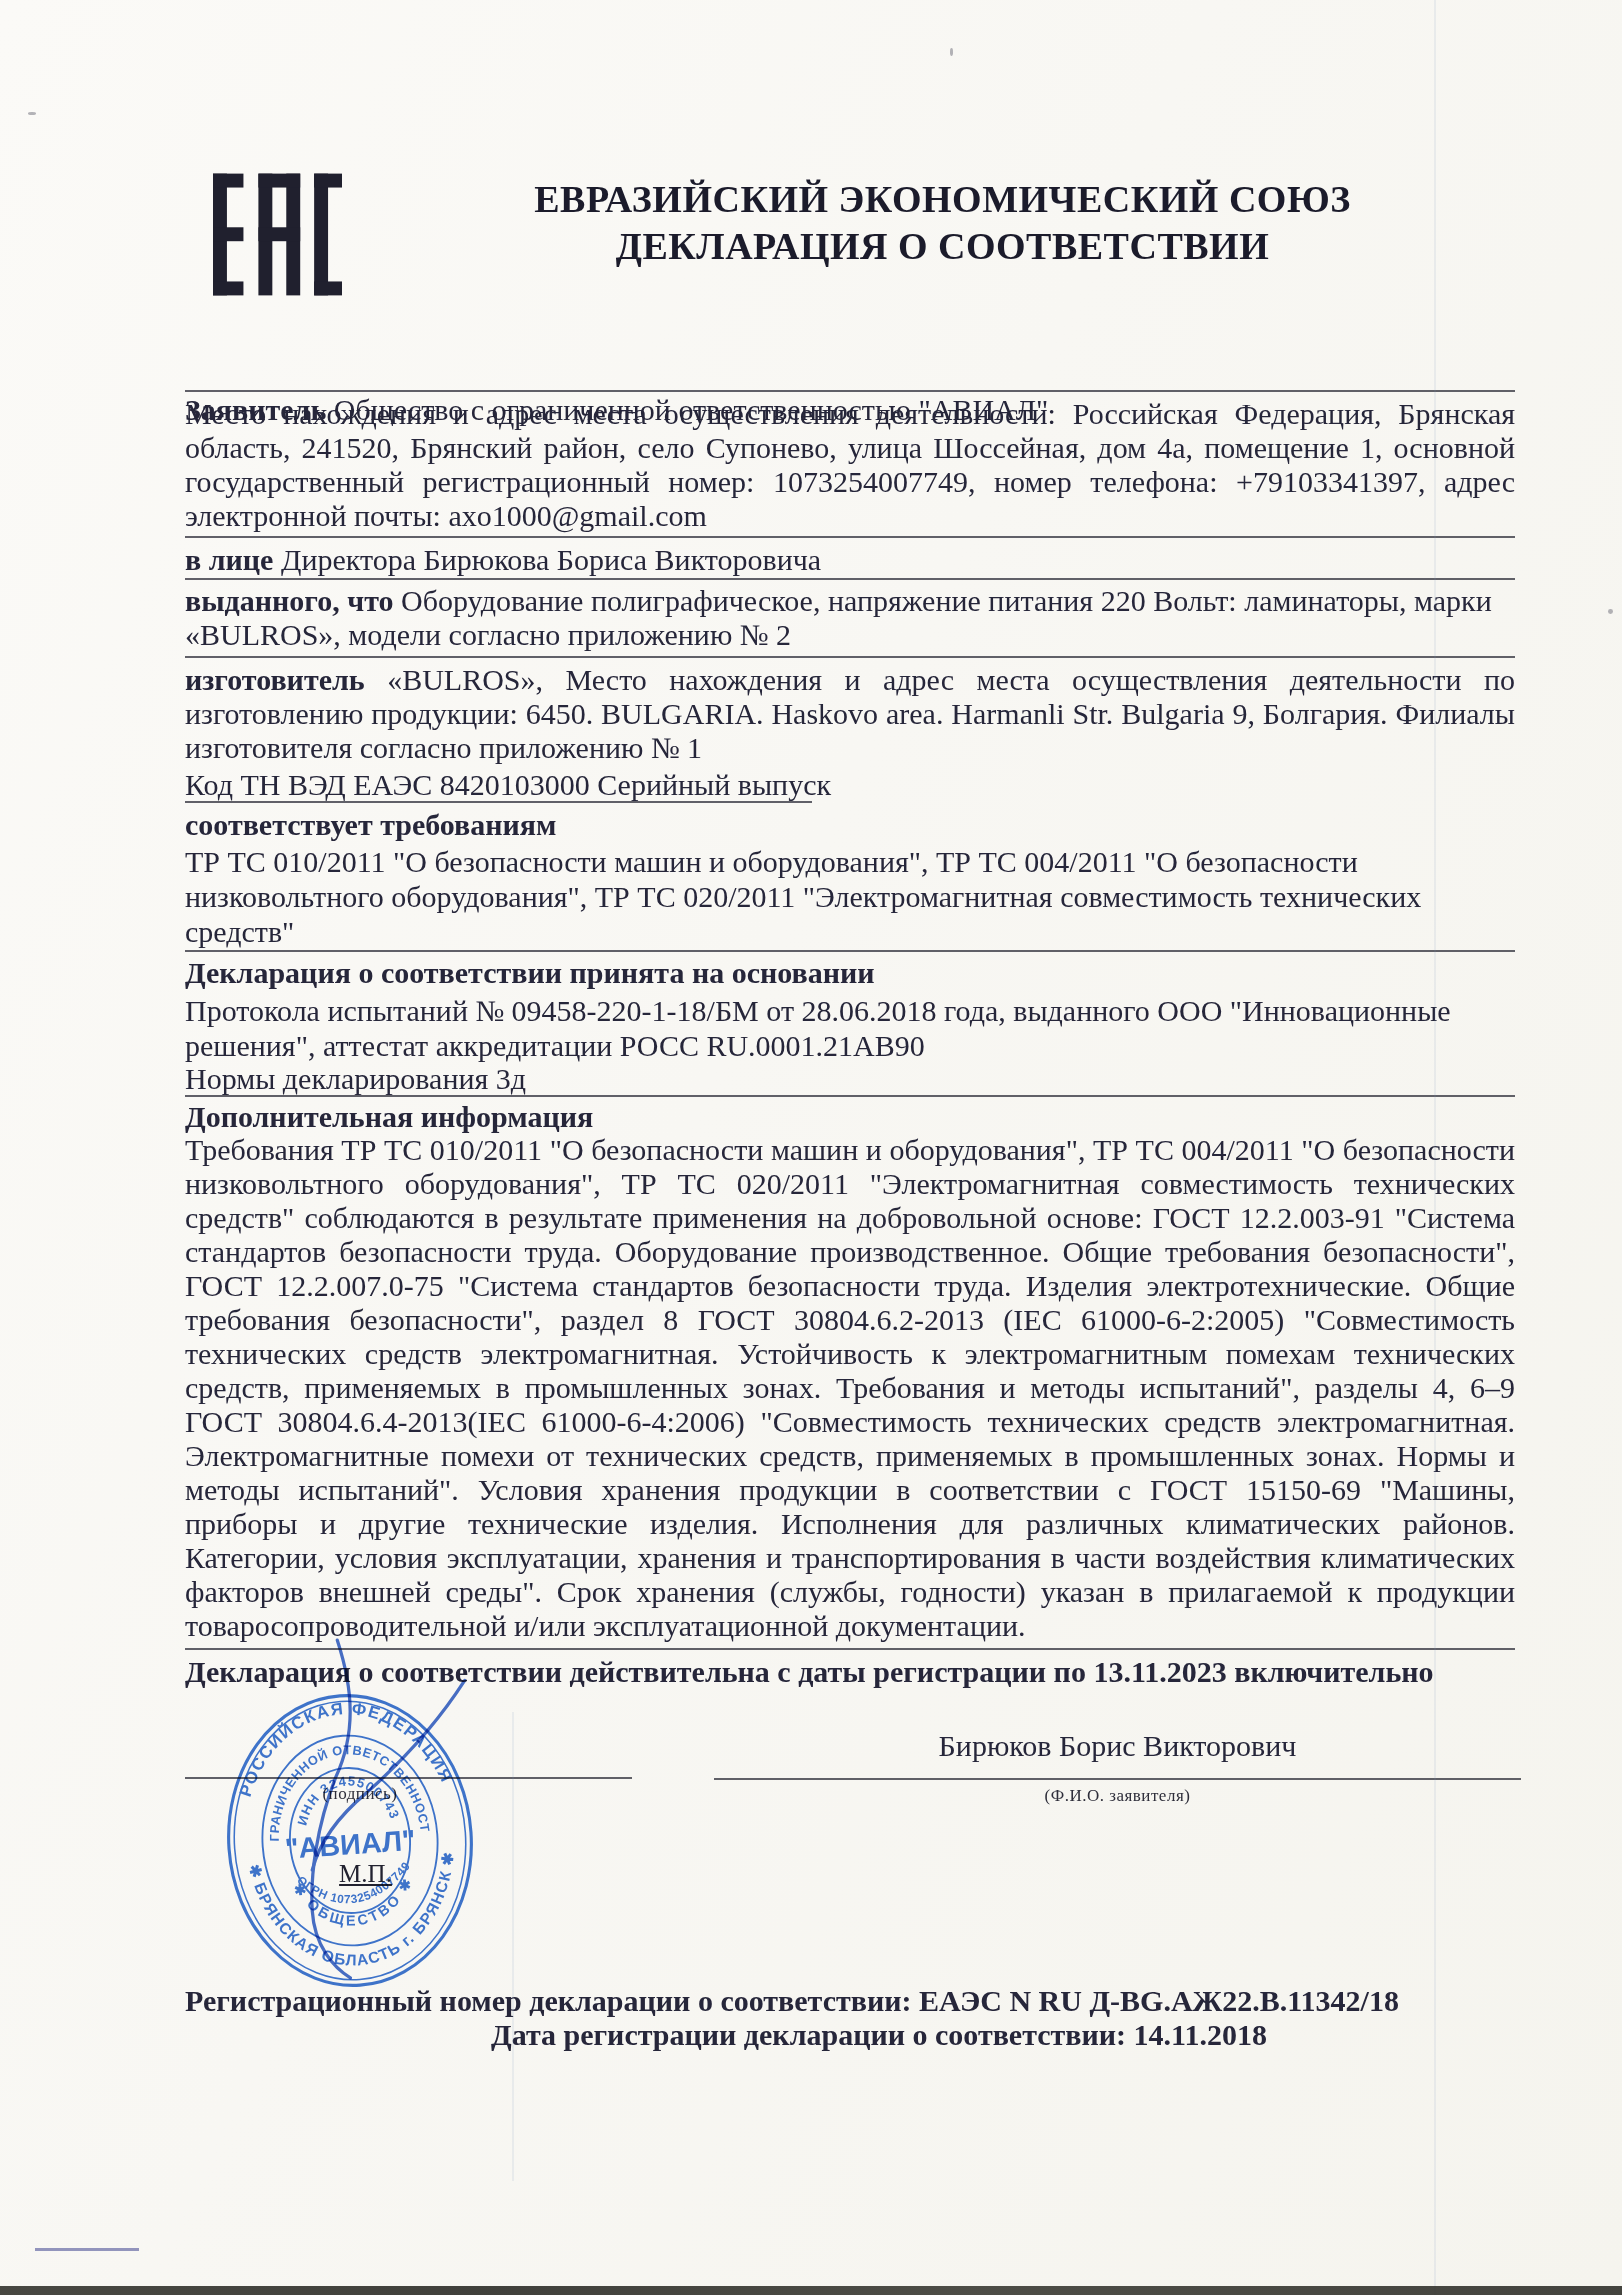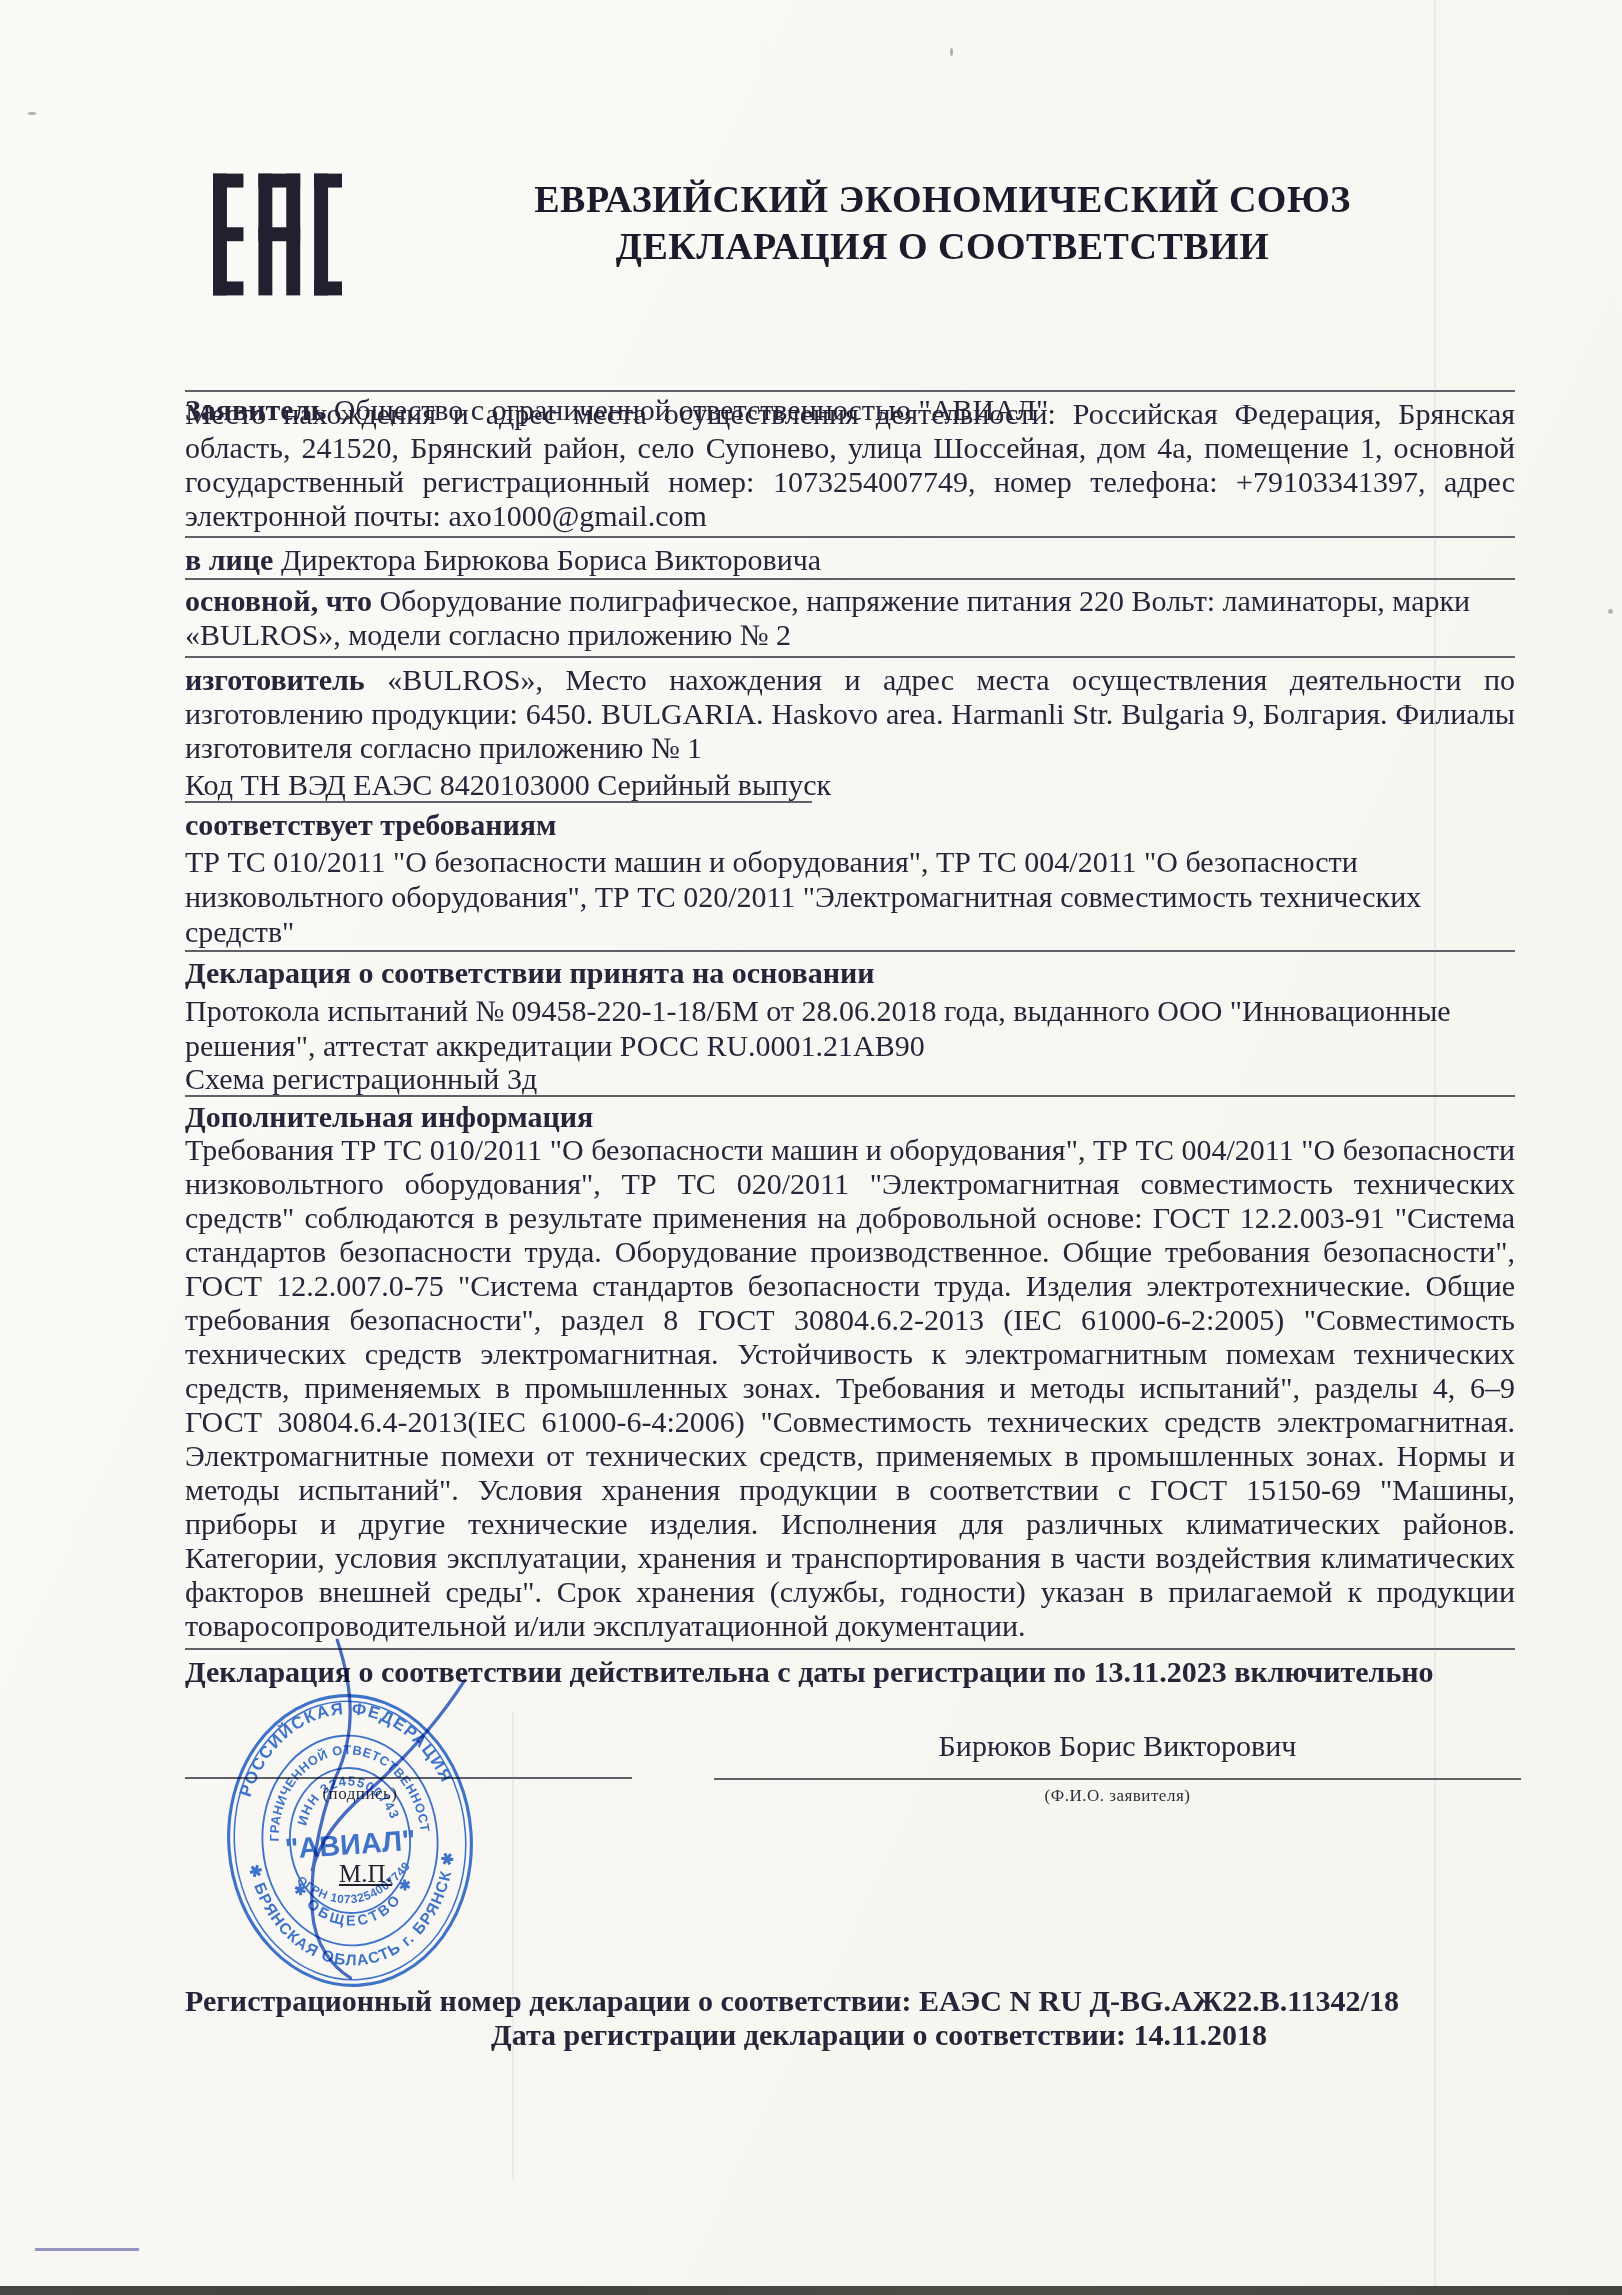--- a/index.html
+++ b/index.html
@@ -66,40 +66,40 @@
   <div class="abs txt just" style="left:185px; top:397px; width:1330px;">Место нахождения и адрес места осуществления деятельности: Российская Федерация, Брянская область, 241520, Брянский район, село Супонево, улица Шоссейная, дом 4а, помещение 1, основной государственный регистрационный номер: 1073254007749, номер телефона: +79103341397, адрес электронной почты: axo1000@gmail.com</div>
   <div class="rule" style="left:185px; top:536px; width:1330px;"></div>
 
   <div class="abs txt" style="left:185px; top:543px; width:1330px;">
     <span class="b">в лице</span>
     <span>Директора Бирюкова Бориса Викторовича</span>
   </div>
   <div class="rule" style="left:185px; top:578px; width:1330px;"></div>
 
   <div class="abs txt" style="left:185px; top:584px; width:1330px;">
-    <span class="b">основной, что</span>
+    <span class="b">выданного, что</span>
     <span>Оборудование полиграфическое, напряжение питания 220 Вольт: ламинаторы, марки «BULROS», модели согласно приложению № 2</span>
   </div>
   <div class="rule" style="left:185px; top:656px; width:1330px;"></div>
 
   <div class="abs txt just" style="left:185px; top:663px; width:1330px;">
     <span class="b">изготовитель</span>
     <span>«BULROS», Место нахождения и адрес места осуществления деятельности по изготовлению продукции: 6450. BULGARIA. Haskovo area. Harmanli Str. Bulgaria 9, Болгария. Филиалы изготовителя согласно приложению № 1</span>
   </div>
 
   <div class="abs txt" style="left:185px; top:768px; width:1330px;">Код ТН ВЭД ЕАЭС 8420103000 Серийный выпуск</div>
   <div class="rule" style="left:185px; top:801px; width:627px;"></div>
 
   <div class="abs txt b" style="left:185px; top:808px; width:1330px;">соответствует требованиям</div>
   <div class="abs txt" style="left:185px; top:844px; width:1330px; line-height:35px;">ТР ТС 010/2011 "О безопасности машин и оборудования", ТР ТС 004/2011 "О безопасности низковольтного оборудования", ТР ТС 020/2011 "Электромагнитная совместимость технических средств"</div>
   <div class="rule" style="left:185px; top:950px; width:1330px;"></div>
 
   <div class="abs txt b" style="left:185px; top:956px; width:1330px;">Декларация о соответствии принята на основании</div>
   <div class="abs txt" style="left:185px; top:993px; width:1330px; line-height:35px;">Протокола испытаний № 09458-220-1-18/БМ от 28.06.2018 года, выданного ООО "Инновационные решения", аттестат аккредитации РОСС RU.0001.21АВ90</div>
-  <div class="abs txt" style="left:185px; top:1062px; width:1330px;">Схема регистрационный 3д</div>
+  <div class="abs txt" style="left:185px; top:1062px; width:1330px;">Нормы декларирования 3д</div>
   <div class="rule" style="left:185px; top:1095px; width:1330px;"></div>
 
   <div class="abs txt b" style="left:185px; top:1100px; width:1330px;">Дополнительная информация</div>
   <div class="abs txt just" style="left:185px; top:1133px; width:1330px;">Требования ТР ТС 010/2011 "О безопасности машин и оборудования", ТР ТС 004/2011 "О безопасности низковольтного оборудования", ТР ТС 020/2011 "Электромагнитная совместимость технических средств" соблюдаются в результате применения на добровольной основе: ГОСТ 12.2.003-91 "Система стандартов безопасности труда. Оборудование производственное. Общие требования безопасности", ГОСТ 12.2.007.0-75 "Система стандартов безопасности труда. Изделия электротехнические. Общие требования безопасности", раздел 8 ГОСТ 30804.6.2-2013 (IEC 61000-6-2:2005) "Совместимость технических средств электромагнитная. Устойчивость к электромагнитным помехам технических средств, применяемых в промышленных зонах. Требования и методы испытаний",  разделы 4, 6–9 ГОСТ 30804.6.4-2013(IEC 61000-6-4:2006) "Совместимость технических средств электромагнитная. Электромагнитные помехи от технических средств, применяемых в промышленных зонах. Нормы и методы испытаний". Условия хранения продукции в соответствии с ГОСТ 15150-69 "Машины, приборы и другие технические изделия. Исполнения для различных климатических районов. Категории, условия эксплуатации, хранения и транспортирования в части воздействия климатических факторов внешней среды". Срок хранения (службы, годности) указан в прилагаемой к продукции товаросопроводительной и/или эксплуатационной документации.</div>
   <div class="rule" style="left:185px; top:1648px; width:1330px;"></div>
 
   <div class="abs txt b" style="left:185px; top:1655px; width:1330px;">Декларация о соответствии  действительна с даты регистрации по 13.11.2023 включительно</div>
 
   <div class="rule" style="left:185px; top:1777px; width:447px; height:1.6px;"></div>
   <div class="abs smalllabel" style="left:251px; top:1784px; width:218px;">(подпись)</div>

